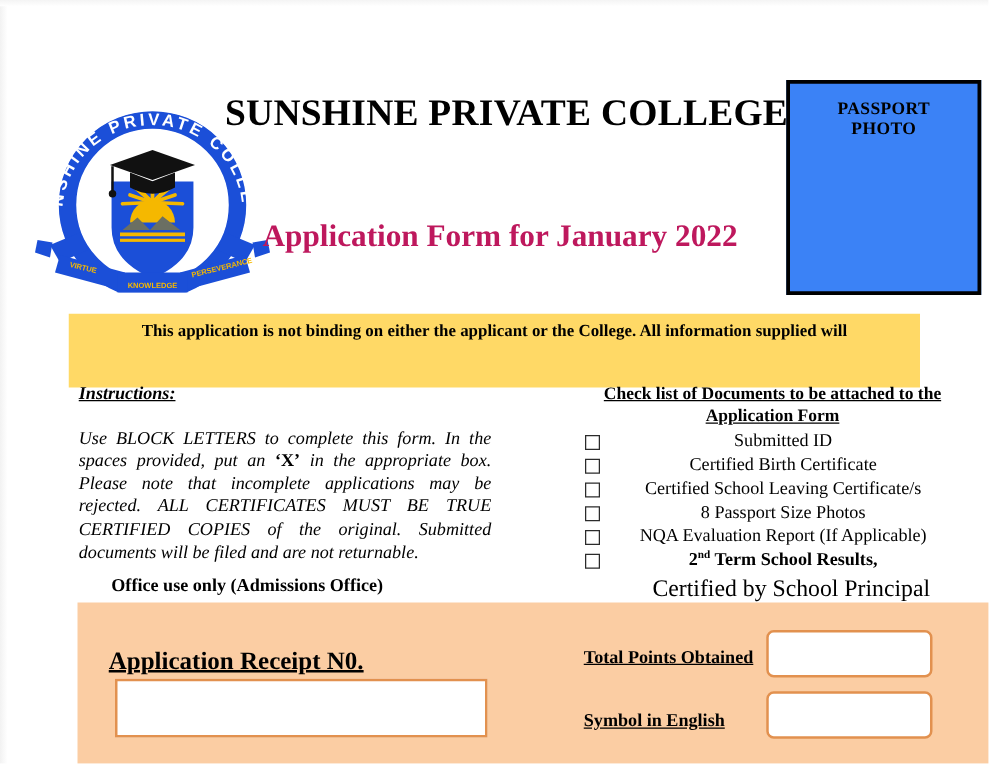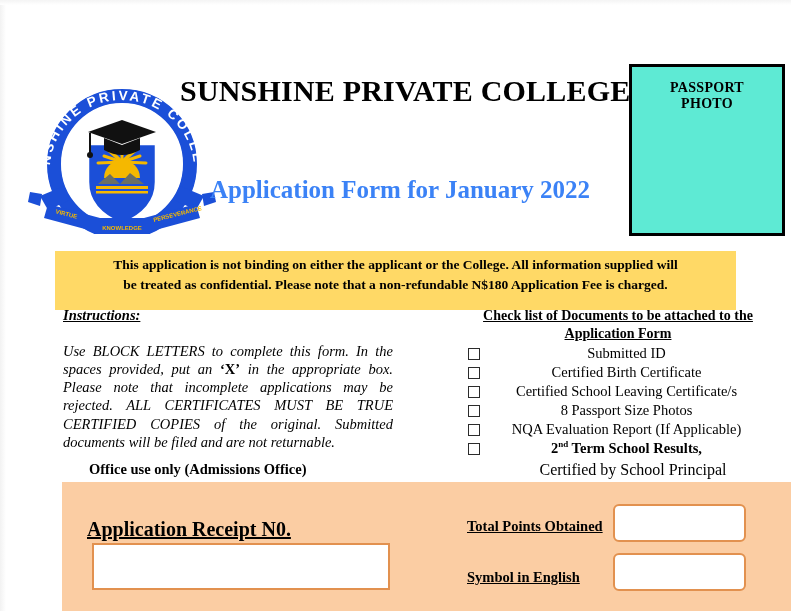--- a/index.html
+++ b/index.html
@@ -56,30 +56,30 @@
     color: #000;
   }
 
   #form-subtitle {
     position: absolute;
     left: 180px; top: 176px;
     width: 440px;
     text-align: center;
     font-size: 25px;
     font-weight: bold;
-    color: #3b82f6;
+    color: #be185d;
     white-space: nowrap;
   }
 
   #passport-box {
     position: absolute;
     left: 629px; top: 64px;
     width: 156px; height: 172px;
     border: 3px solid #000;
-    background: #5eead4;
+    background: #3b82f6;
     box-sizing: border-box;
   }
   #passport-label {
     margin-top: 13px;
     text-align: center;
     font-size: 14px;
     font-weight: bold;
     line-height: 1.15;
     letter-spacing: 0.3px;
   }
@@ -148,21 +148,21 @@
     flex: 0 0 auto;
     width: 10px; height: 10px;
     border: 1.2px solid #2b2b2b;
     margin-top: 4px;
     margin-right: 5px;
     background: #fff;
   }
   .check-label { flex: 1 1 auto; }
   .check-label.bold { font-weight: bold; }
   .check-sub {
-    font-size: 16px;
+    font-size: 19px;
     line-height: 1.32;
     padding-left: 30px;
   }
   sup { font-size: 0.62em; vertical-align: super; line-height: 0; }
 
   
   #office-use-title {
     position: absolute;
     left: 89px; top: 461px;
     font-size: 14.5px;
@@ -295,21 +295,20 @@
     <div id="passport-box">
       <div id="passport-label">
         <div>PASSPORT</div>
         <div>PHOTO</div>
       </div>
     </div>
   </div>
 
   <div id="notice-banner">
     <div>This application is not binding on either the applicant or the College. All information supplied will</div>
-    <div>be treated as confidential. Please note that a non-refundable N$180 Application Fee is charged.</div>
   </div>
 
   <div id="instructions">
     <div id="instructions-heading">Instructions:</div>
     <div id="instructions-body">
       <span>Use BLOCK LETTERS to complete this form. In the spaces provided, put an </span><span class="xmark">‘</span><span class="xmark">X</span><span class="xmark">’</span><span> in the appropriate box. Please note that incomplete applications may be rejected. ALL CERTIFICATES MUST BE TRUE CERTIFIED COPIES of the original. Submitted documents will be filed and are not returnable.</span>
     </div>
   </div>
 
   <div id="checklist">

